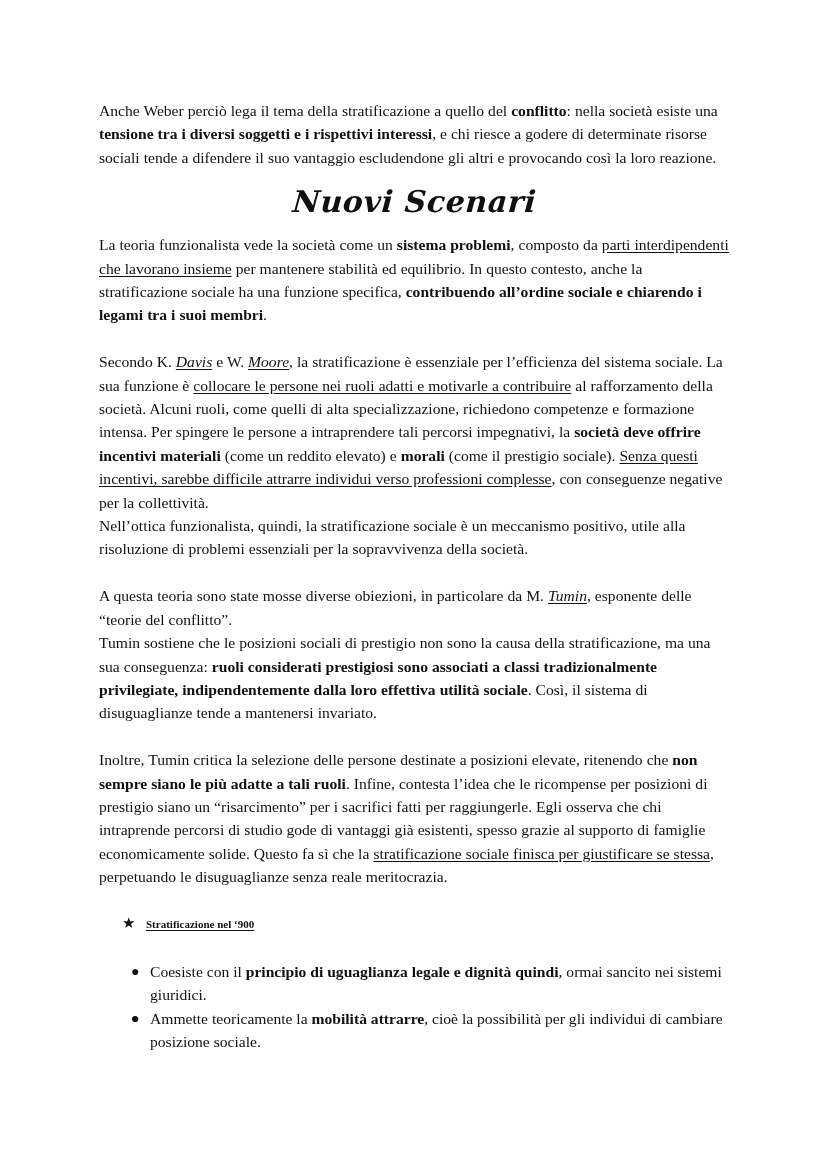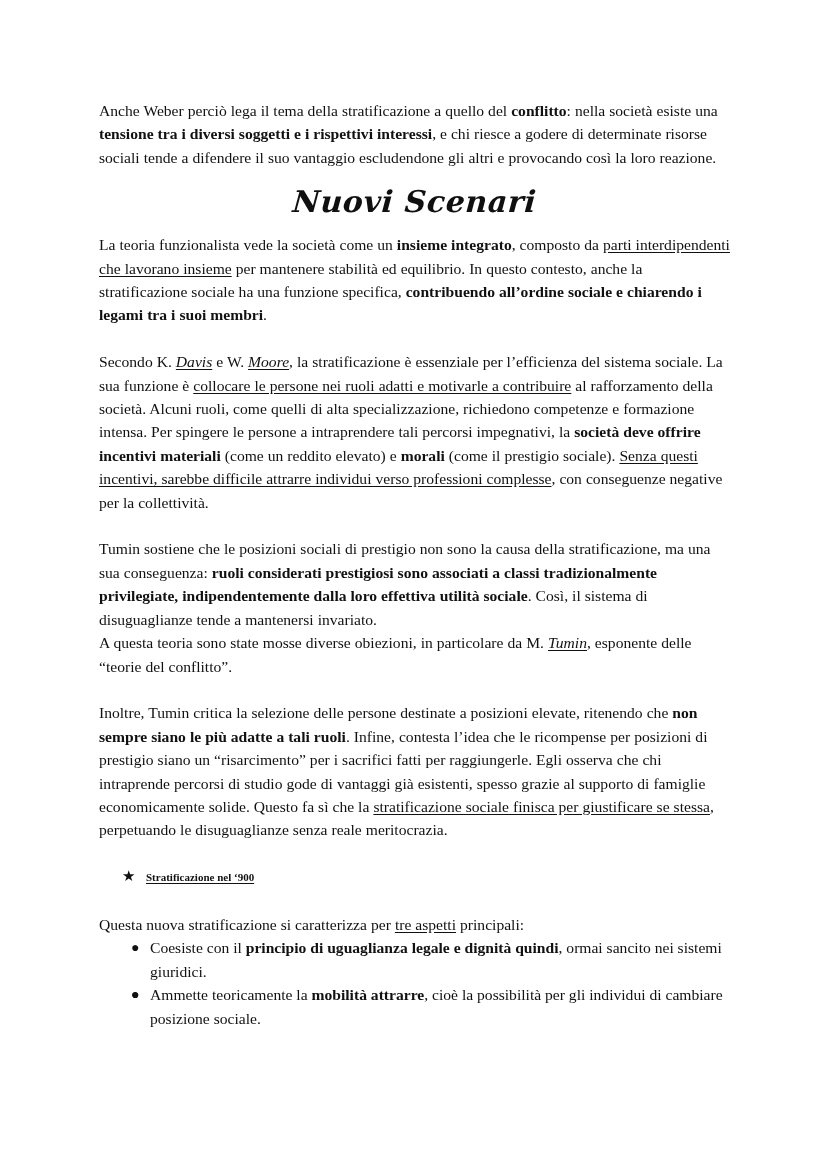--- a/index.html
+++ b/index.html
@@ -102,48 +102,48 @@
 </head>
 <body>
 
 <div class="page">
   <div class="doc-body">
 
     <p class="para">Anche Weber perciò lega il tema della stratificazione a quello del <b>conflitto</b>: nella società esiste una <b>tensione tra i diversi soggetti e i rispettivi interessi</b>, e chi riesce a godere di determinate risorse sociali tende a difendere il suo vantaggio escludendone gli altri e provocando così la loro reazione.</p>
 
     <h1 class="script-heading">Nuovi Scenari</h1>
 
-    <p class="para">La teoria funzionalista vede la società come un <b>insieme integrato</b>, composto da <span class="u">parti interdipendenti che lavorano insieme</span> per mantenere stabilità ed equilibrio. In questo contesto, anche la stratificazione sociale ha una funzione specifica, <b>contribuendo all’ordine sociale e chiarendo i legami tra i suoi membri</b>.</p>
+    <p class="para">La teoria funzionalista vede la società come un <b>sistema problemi</b>, composto da <span class="u">parti interdipendenti che lavorano insieme</span> per mantenere stabilità ed equilibrio. In questo contesto, anche la stratificazione sociale ha una funzione specifica, <b>contribuendo all’ordine sociale e chiarendo i legami tra i suoi membri</b>.</p>
 
     <div class="gap"></div>
 
     <p class="para">Secondo K. <span class="iu">Davis</span> e W. <span class="iu">Moore</span>, la stratificazione è essenziale per l’efficienza del sistema sociale. La sua funzione è <span class="u">collocare le persone nei ruoli adatti e motivarle a contribuire</span> al rafforzamento della società. Alcuni ruoli, come quelli di alta specializzazione, richiedono competenze e formazione intensa. Per spingere le persone a intraprendere tali percorsi impegnativi, la <b>società deve offrire incentivi materiali</b> (come un reddito elevato) e <b>morali</b> (come il prestigio sociale). <span class="u">Senza questi incentivi, sarebbe difficile attrarre individui verso professioni complesse</span>, con conseguenze negative per la collettività.</p>
 
+    <p class="para">Nell’ottica funzionalista, quindi, la stratificazione sociale è un meccanismo positivo, utile alla risoluzione di problemi essenziali per la sopravvivenza della società.</p>
 
     <div class="gap"></div>
 
+    <p class="para">A questa teoria sono state mosse diverse obiezioni, in particolare da M. <span class="iu">Tumin</span>, esponente delle “teorie del conflitto”.</p>
+
     <p class="para">Tumin sostiene che le posizioni sociali di prestigio non sono la causa della stratificazione, ma una sua conseguenza: <b>ruoli considerati prestigiosi sono associati a classi tradizionalmente privilegiate, indipendentemente dalla loro effettiva utilità sociale</b>. Così, il sistema di disuguaglianze tende a mantenersi invariato.</p>
-
-    <p class="para">A questa teoria sono state mosse diverse obiezioni, in particolare da M. <span class="iu">Tumin</span>, esponente delle “teorie del conflitto”.</p>
 
     <div class="gap"></div>
 
     <p class="para">Inoltre, Tumin critica la selezione delle persone destinate a posizioni elevate, ritenendo che <b>non sempre siano le più adatte a tali ruoli</b>. Infine, contesta l’idea che le ricompense per posizioni di prestigio siano un “risarcimento” per i sacrifici fatti per raggiungerle. Egli osserva che chi intraprende percorsi di studio gode di vantaggi già esistenti, spesso grazie al supporto di famiglie economicamente solide. Questo fa sì che la <span class="u">stratificazione sociale finisca per giustificare se stessa</span>, perpetuando le disuguaglianze senza reale meritocrazia.</p>
 
     <div class="gap"></div>
 
     <div class="star-heading">
       <span class="star-glyph">★</span>
       <span class="star-heading-text">Stratificazione nel ‘900</span>
     </div>
 
 
     <div class="gap"></div>
 
-    <p class="para">Questa nuova stratificazione si caratterizza per <span class="u">tre aspetti</span> principali:</p>
 
     <ul class="bullets">
         <li><span class="dot">●</span><span>Coesiste con il <b>principio di uguaglianza legale e dignità quindi</b>, ormai sancito nei sistemi giuridici.</span></li>
         <li><span class="dot">●</span></li>
         <li><span class="dot">●</span><span>Ammette teoricamente la <b>mobilità attrarre</b>, cioè la possibilità per gli individui di cambiare posizione sociale.</span></li>
       </ul>
 
   </div>
 </div>
 

